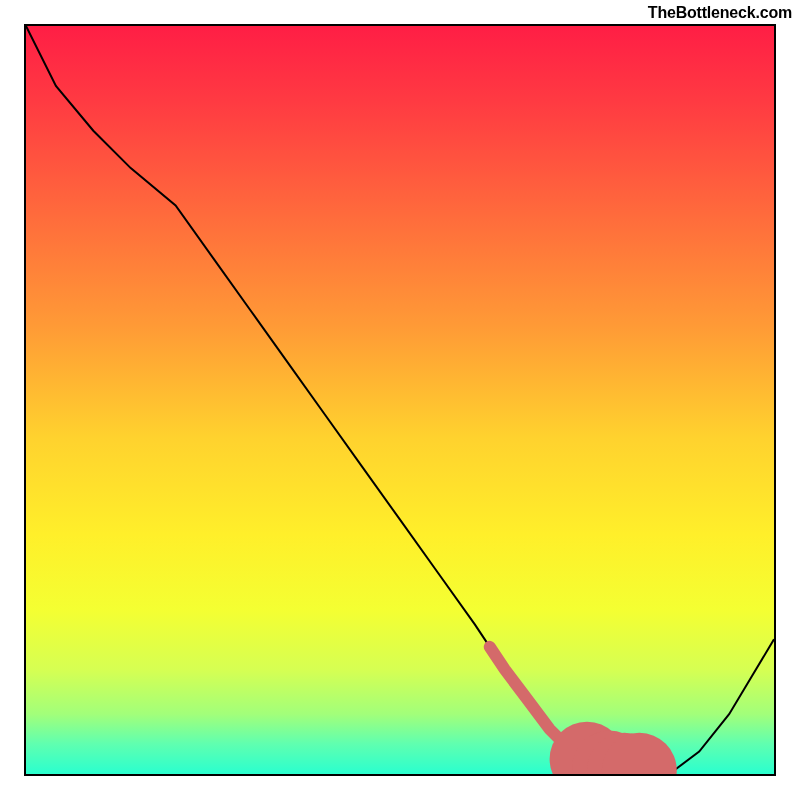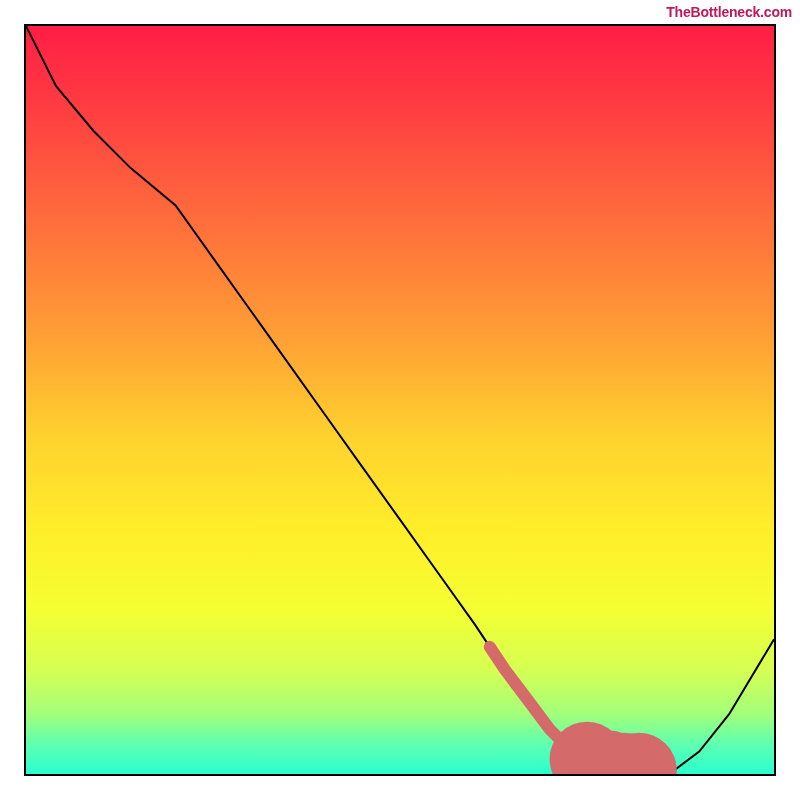--- a/index.html
+++ b/index.html
@@ -8,23 +8,23 @@
     height: 800px;
     background: #ffffff;
     font-family: Arial, Helvetica, sans-serif;
     position: relative;
     overflow: hidden;
   }
   .watermark {
     position: absolute;
     top: 4px;
     right: 8px;
-    font-size: 14px;
+    font-size: 16px;
     font-weight: bold;
-    color: #be185d;
+    color: #000000;
     z-index: 20;
     letter-spacing: -0.2px;
   }
   .plot-frame {
     position: absolute;
     top: 24px;
     left: 24px;
     width: 752px;
     height: 752px;
     border: 2px solid #000;

